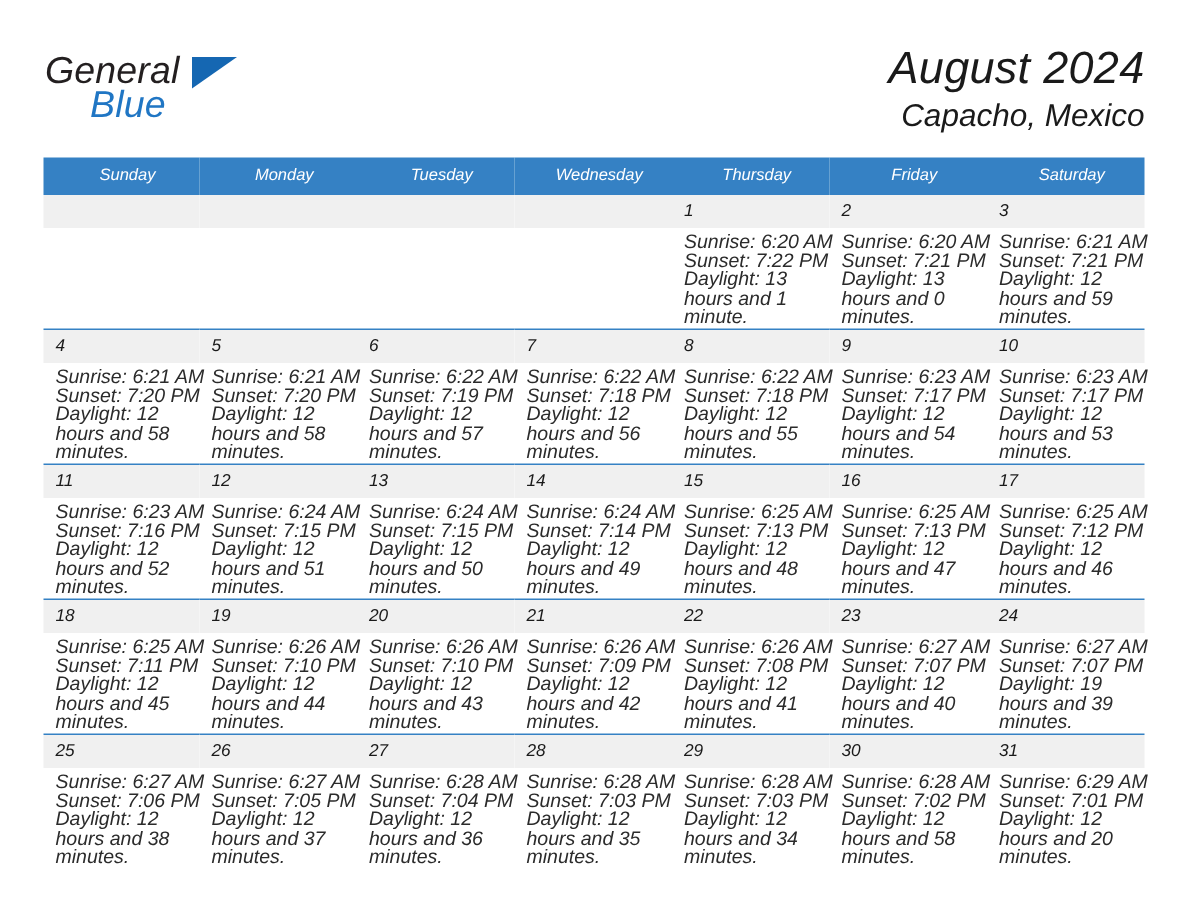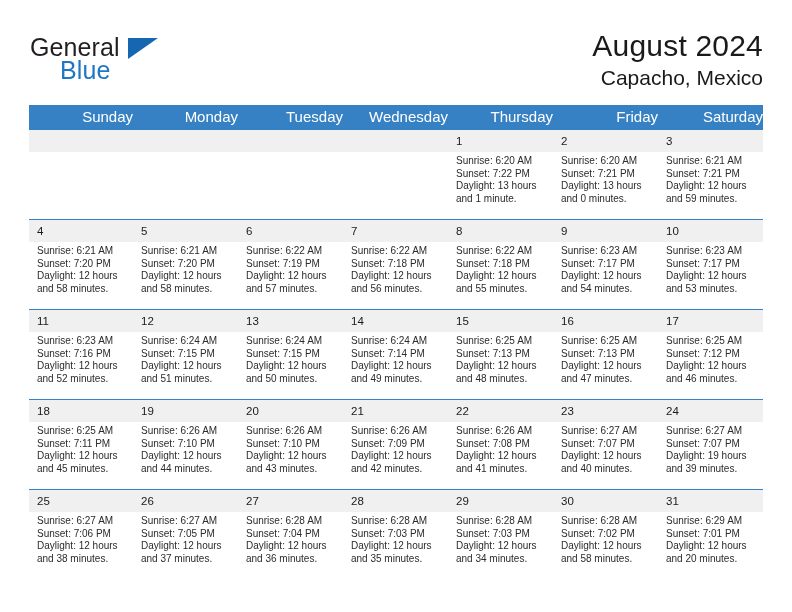--- a/index.html
+++ b/index.html
@@ -12,20 +12,21 @@
     background: #ffffff;
     font-family: "Liberation Sans", sans-serif;
     color: #1a1a1a;
     overflow: hidden;
   }
   .page {
     position: relative;
     width: 648px;
     height: 612px;
     box-sizing: border-box;
+    font-style: italic;
   }
 
   
   .header {
     position: absolute;
     left: 29px;
     top: 28px;
     width: 734px;
     height: 68px;
   }
@@ -96,23 +97,23 @@
     width: 734px;
   }
   .cal-table {
     width: 734px;
     border-collapse: collapse;
     table-layout: fixed;
   }
   .cal-table th {
     background: #3581c4;
     color: #ffffff;
-    font-size: 15px;
+    font-size: 11px;
     font-weight: normal;
-    text-align: right;
+    text-align: center;
     padding: 5px 0 6px 8px;
     line-height: 14px;
     border: none;
   }
   .week-row > td {
     vertical-align: top;
     padding: 0;
     border: none;
     border-top: 1px solid #3581c4;
   }
@@ -130,21 +131,21 @@
     color: #1a1a1a;
     line-height: 14px;
     padding: 4px 0 4px 8px;
     min-height: 14px;
   }
   .daynum.empty {
     color: transparent;
   }
   .details {
     padding: 3px 6px 0 8px;
-    font-size: 10px;
+    font-size: 13px;
     line-height: 12.55px;
     color: #2b2b2b;
   }
   .details div {
     white-space: nowrap;
   }
   .details .wrap {
     white-space: normal;
   }
 </style>

